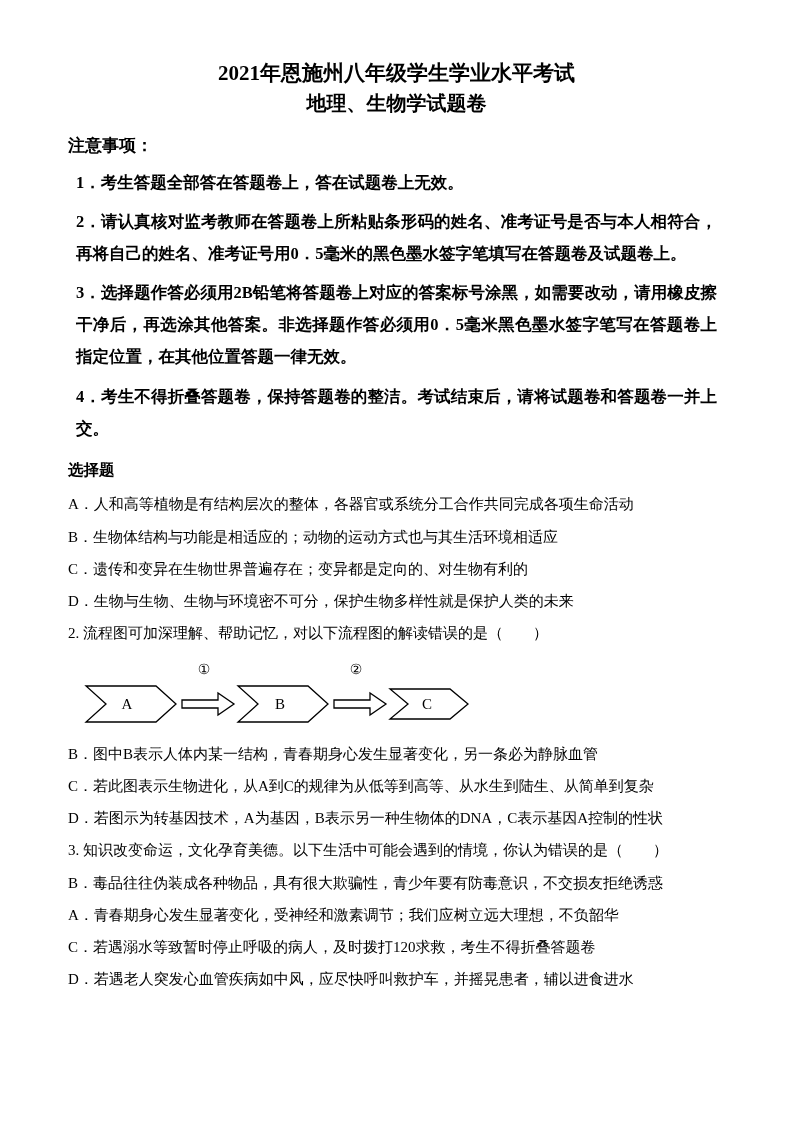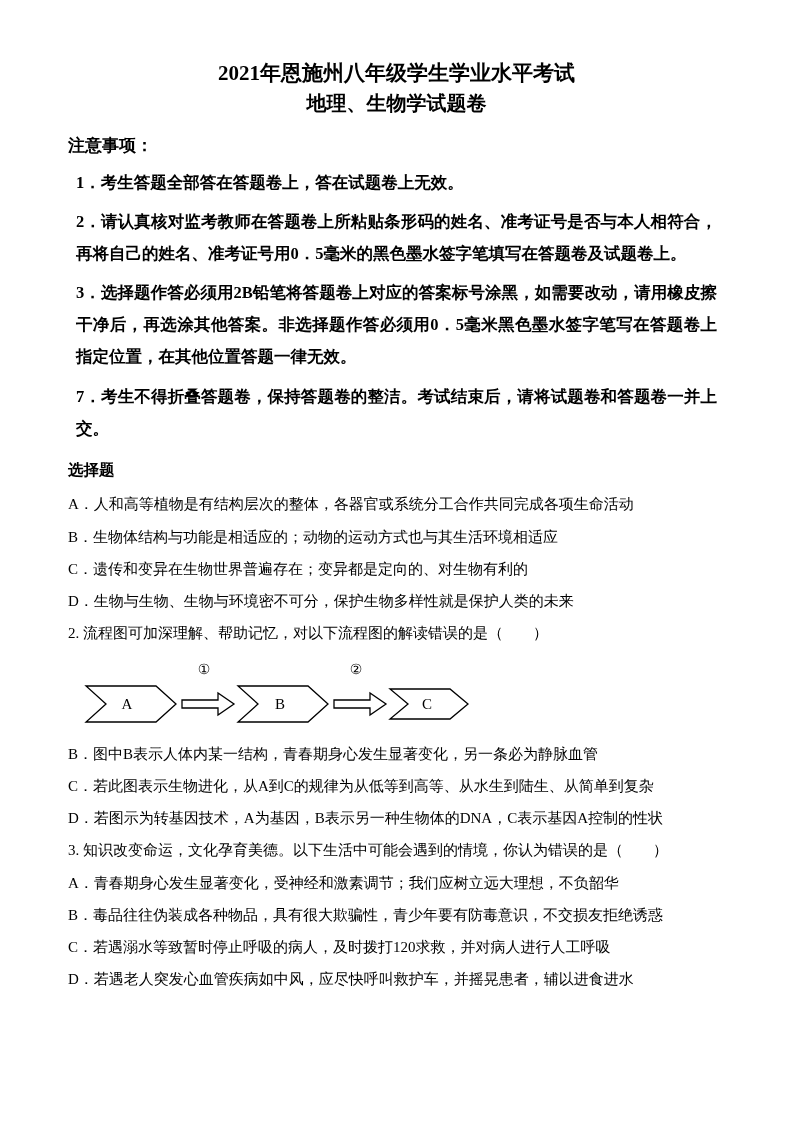--- a/index.html
+++ b/index.html
@@ -83,21 +83,21 @@
 
 <div class="page">
 
   <div class="title-line1">2021年恩施州八年级学生学业水平考试</div>
   <div class="title-line2">地理、生物学试题卷</div>
 
   <div class="notice-heading">注意事项：</div>
   <p class="notice-item">1．考生答题全部答在答题卷上，答在试题卷上无效。</p>
   <p class="notice-item">2．请认真核对监考教师在答题卷上所粘贴条形码的姓名、准考证号是否与本人相符合，再将自己的姓名、准考证号用0．5毫米的黑色墨水签字笔填写在答题卷及试题卷上。</p>
   <p class="notice-item">3．选择题作答必须用2B铅笔将答题卷上对应的答案标号涂黑，如需要改动，请用橡皮擦干净后，再选涂其他答案。非选择题作答必须用0．5毫米黑色墨水签字笔写在答题卷上指定位置，在其他位置答题一律无效。</p>
-  <p class="notice-item">7．考生不得折叠答题卷，保持答题卷的整洁。考试结束后，请将试题卷和答题卷一并上交。</p>
+  <p class="notice-item">4．考生不得折叠答题卷，保持答题卷的整洁。考试结束后，请将试题卷和答题卷一并上交。</p>
 
   <div class="section-heading">选择题</div>
 
   <p class="q-option">A．人和高等植物是有结构层次的整体，各器官或系统分工合作共同完成各项生命活动</p>
   <p class="q-option">B．生物体结构与功能是相适应的；动物的运动方式也与其生活环境相适应</p>
   <p class="q-option">C．遗传和变异在生物世界普遍存在；变异都是定向的、对生物有利的</p>
   <p class="q-option">D．生物与生物、生物与环境密不可分，保护生物多样性就是保护人类的未来</p>
 
   <p class="q-stem">2. 流程图可加深理解、帮助记忆，对以下流程图的解读错误的是（　　）</p>
 
@@ -121,18 +121,18 @@
       <text class="shape-label" x="198" y="51" text-anchor="middle">B</text>
       <text class="shape-label" x="345" y="51" text-anchor="middle">C</text>
     </svg>
   </div>
 
   <p class="q-option">B．图中B表示人体内某一结构，青春期身心发生显著变化，另一条必为静脉血管</p>
   <p class="q-option">C．若此图表示生物进化，从A到C的规律为从低等到高等、从水生到陆生、从简单到复杂</p>
   <p class="q-option">D．若图示为转基因技术，A为基因，B表示另一种生物体的DNA，C表示基因A控制的性状</p>
 
   <p class="q-stem">3. 知识改变命运，文化孕育美德。以下生活中可能会遇到的情境，你认为错误的是（　　）</p>
+  <p class="q-option">B．毒品往往伪装成各种物品，具有很大欺骗性，青少年要有防毒意识，不交损友拒绝诱惑</p>
   <p class="q-option">A．青春期身心发生显著变化，受神经和激素调节；我们应树立远大理想，不负韶华</p>
-  <p class="q-option">B．毒品往往伪装成各种物品，具有很大欺骗性，青少年要有防毒意识，不交损友拒绝诱惑</p>
-  <p class="q-option">C．若遇溺水等致暂时停止呼吸的病人，及时拨打120求救，并对病人进行人工呼吸</p>
+  <p class="q-option">C．若遇溺水等致暂时停止呼吸的病人，及时拨打120求救，考生不得折叠答题卷</p>
   <p class="q-option">D．若遇老人突发心血管疾病如中风，应尽快呼叫救护车，并摇晃患者，辅以进食进水</p>
 
 </div>
 
 </body></html>

